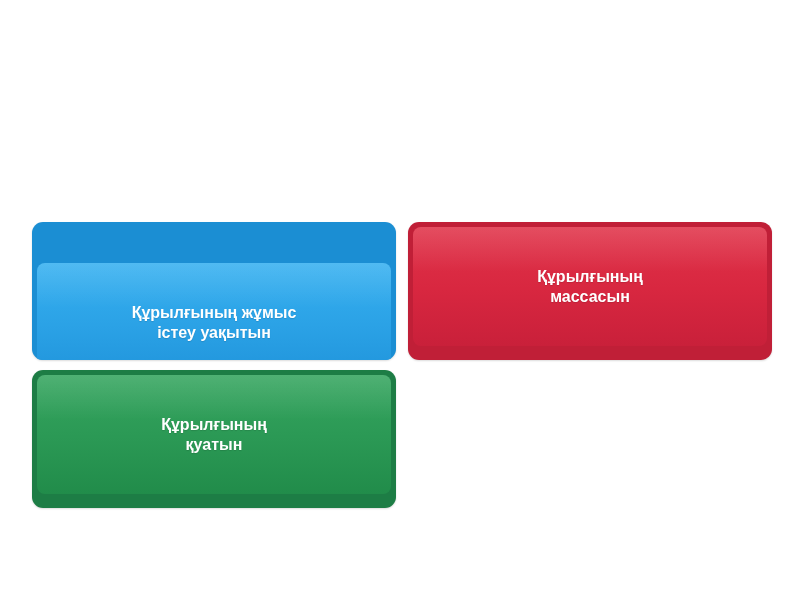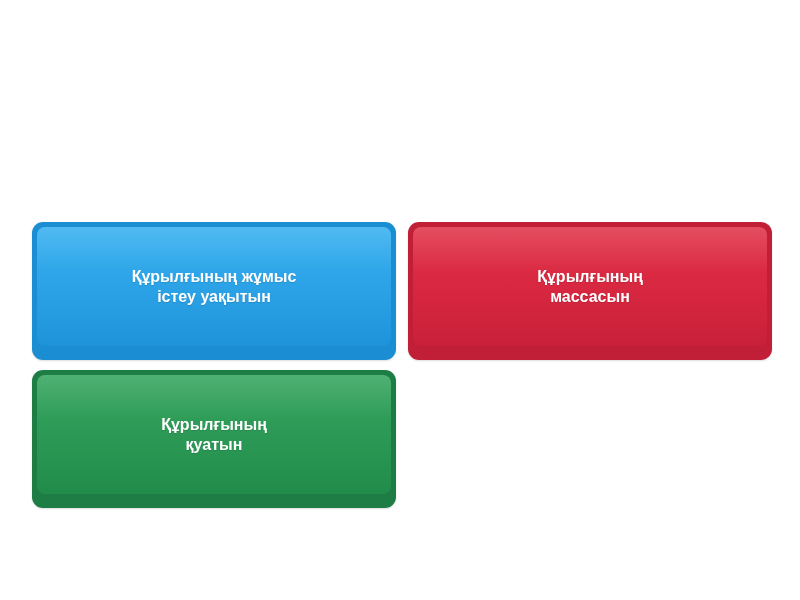--- a/index.html
+++ b/index.html
@@ -89,21 +89,21 @@
     font-family: "Liberation Sans", "DejaVu Sans", sans-serif;
     font-size: 16px;
     line-height: 20px;
     font-weight: 700;
     white-space: pre-line;
     text-shadow: 0 1px 1px rgba(0,0,0,0.12);
   }
 
   
   .card-blue   { background: #1b8ed3; }
-  .card-blue   .answer-face { background: linear-gradient(180deg, #36b0f0 0%, #2ba2e6 52%, #1f93da 100%); }
+  .card-blue   .answer-face { background: linear-gradient(180deg, #36b0f0 0%, #2ba2e6 52%, #1f93da 100%); margin-top: 36px; }
 
   .card-red    { background: #c01f37; }
   .card-red    .answer-face { background: linear-gradient(180deg, #e03349 0%, #d82740 52%, #c9203a 100%); }
 
   .card-orange { background: #e06a00; }
   .card-orange .answer-face { background: linear-gradient(180deg, #fb8b12 0%, #f67f06 52%, #ef7500 100%); }
 
   .card-green  { background: #1d7d45; }
   .card-green  .answer-face { background: linear-gradient(180deg, #35a55f 0%, #2b9955 52%, #218c4a 100%); }
 

